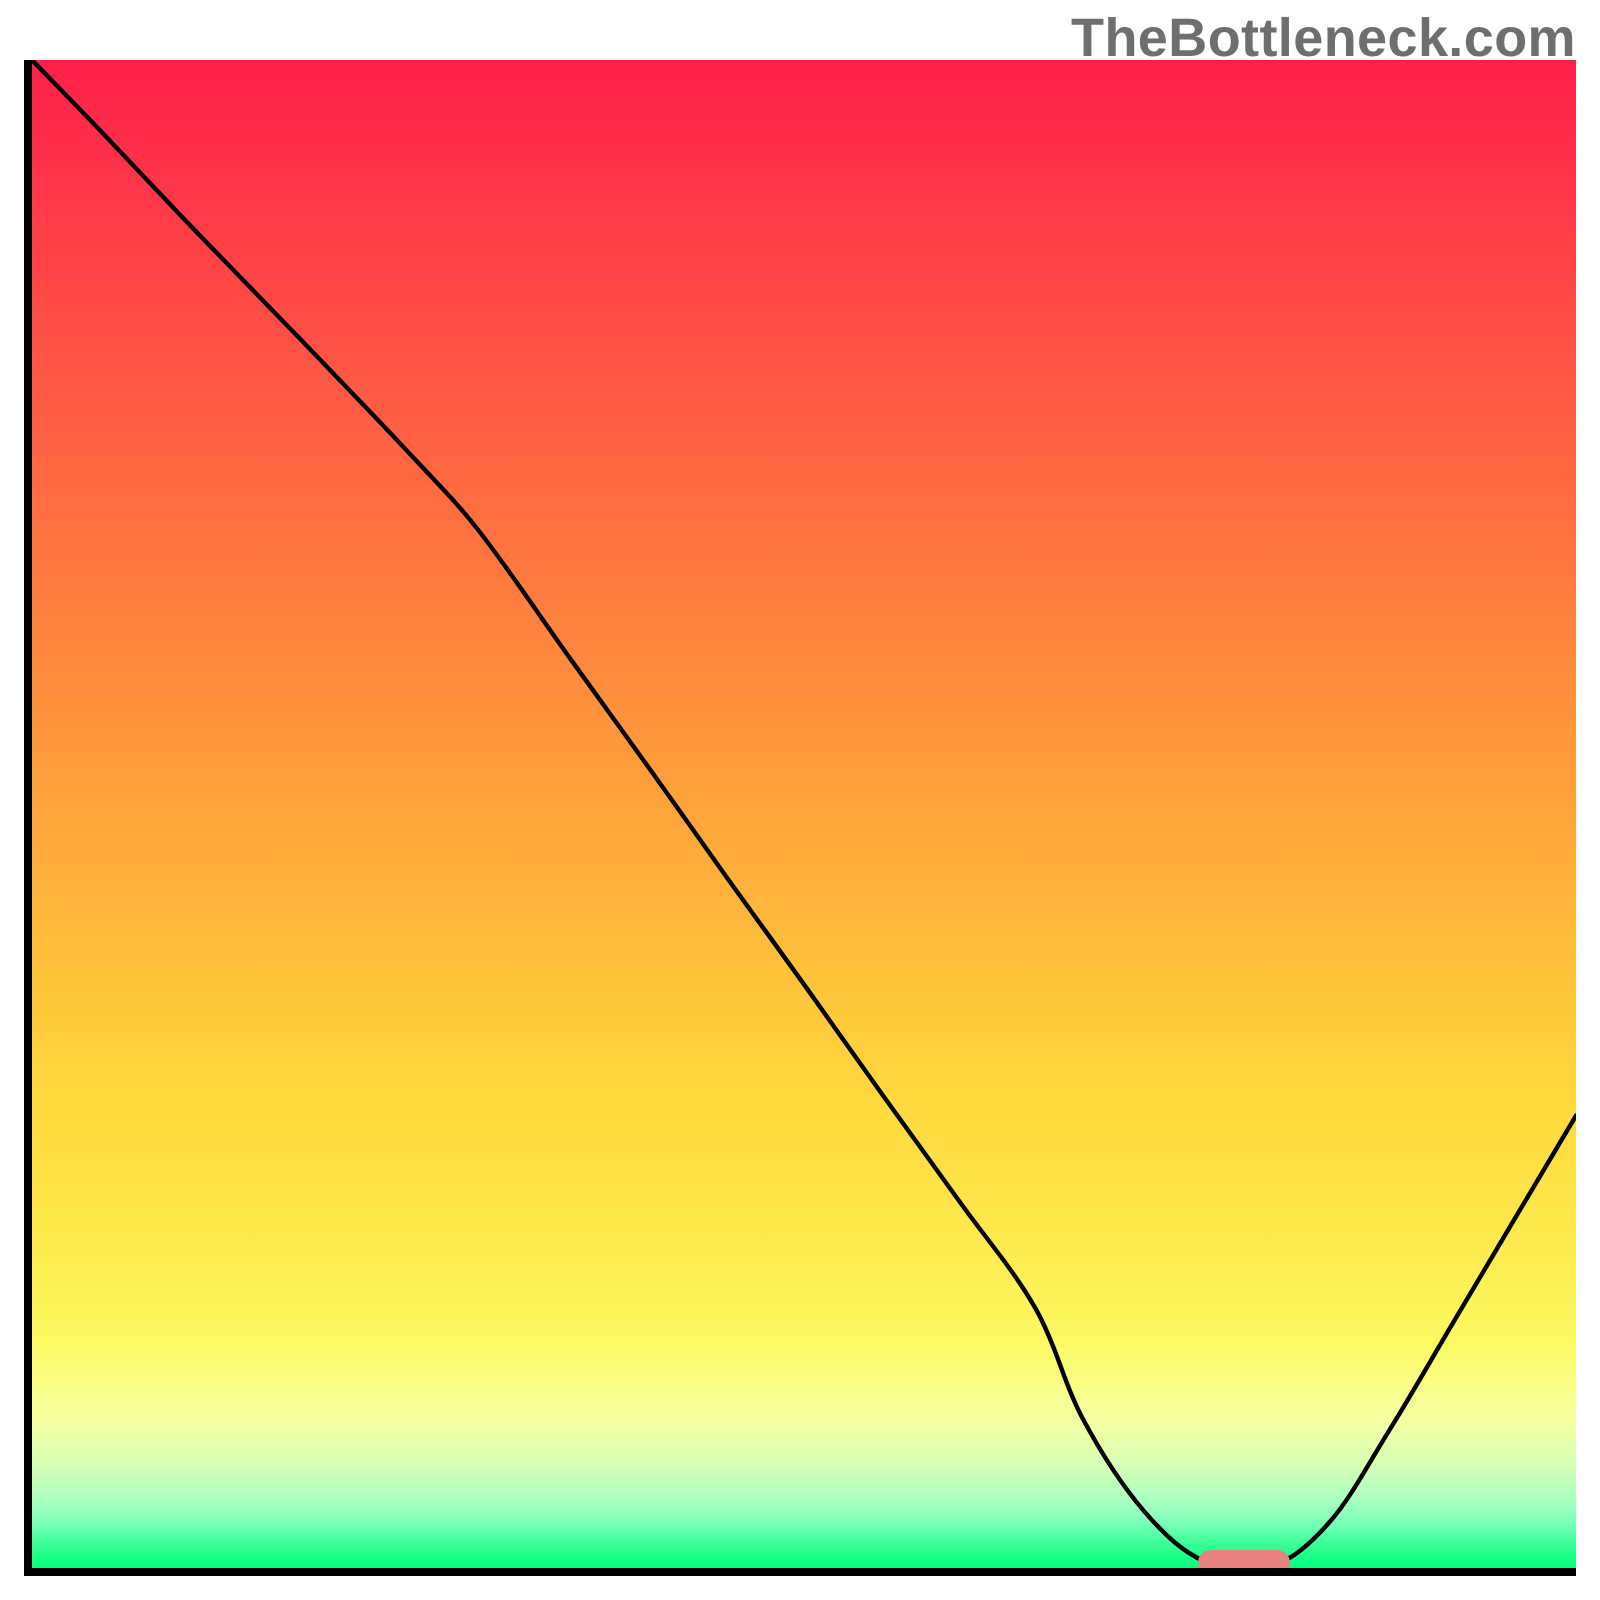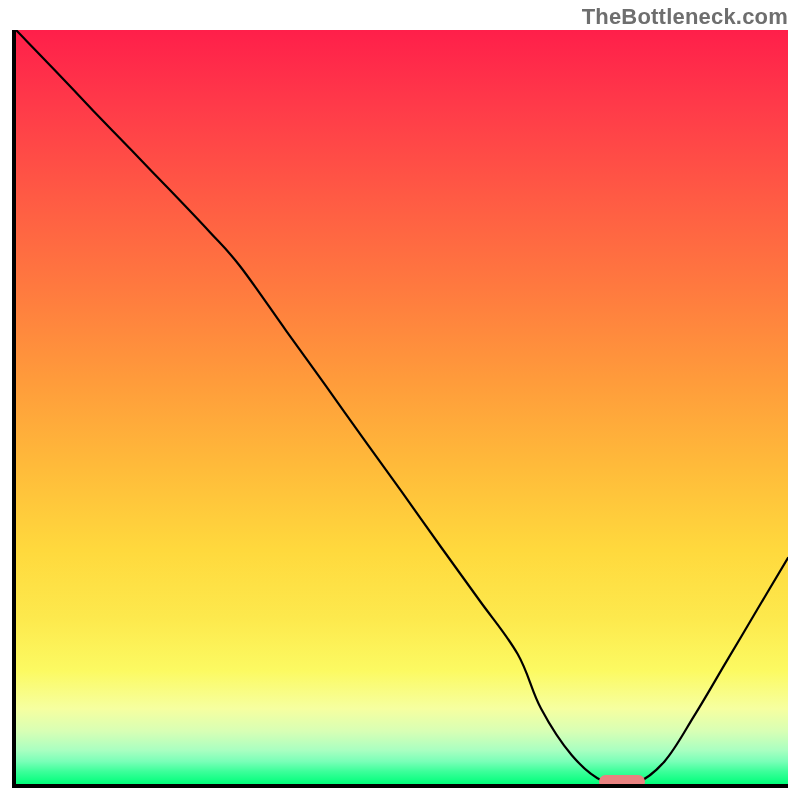--- a/index.html
+++ b/index.html
@@ -14,21 +14,21 @@
   .frame {
     position: relative;
     width: 800px;
     height: 800px;
     box-sizing: border-box;
   }
   .watermark {
     position: absolute;
     top: 4px;
     right: 12px;
-    font-size: 22px;
+    font-size: 27px;
     font-weight: 600;
     color: #6e6e6e;
     letter-spacing: 0.2px;
     z-index: 4;
   }
   .plot-area {
     position: absolute;
     top: 30px;
     left: 12px;
     width: 776px;

